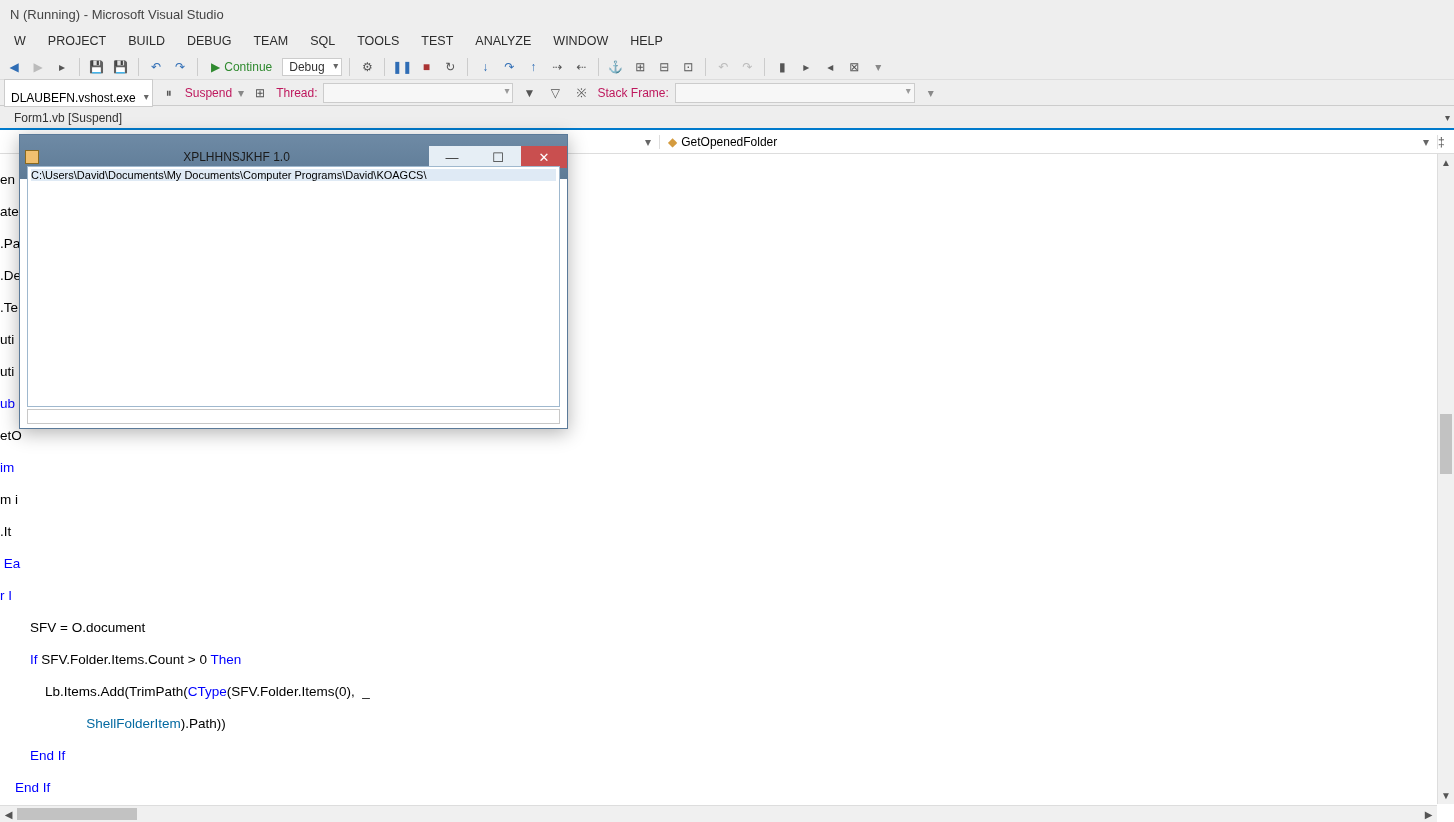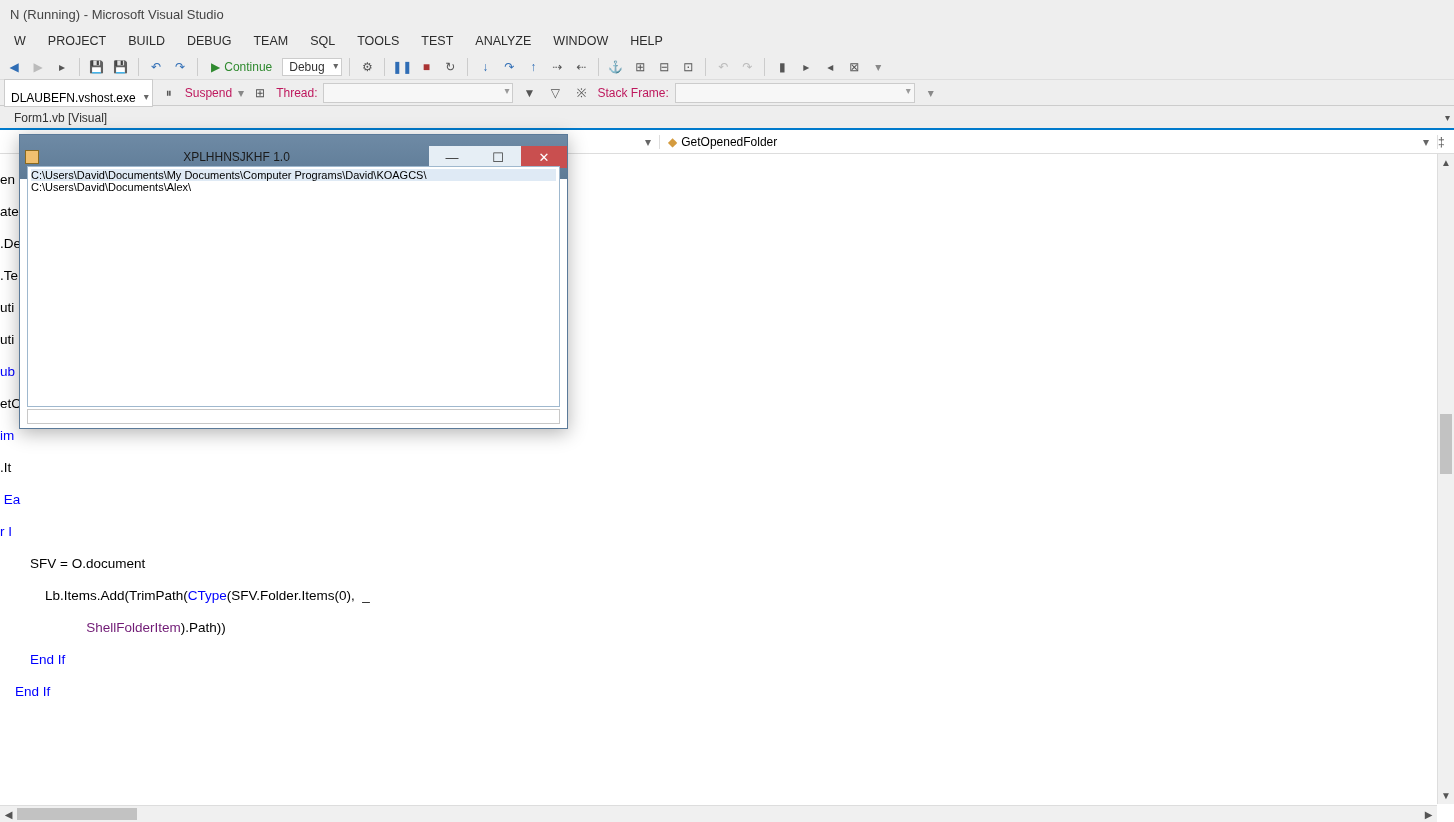--- a/index.html
+++ b/index.html
@@ -41,21 +41,21 @@
 .navbar .nav-sec:last-child{border-right:none;}
 .navbar .cube { color:#d49b3f;}
 .navbar .dd-arrow{margin-left:auto; color:#666;}
 .navbar .split-icon{width:16px; color:#555;}
 
 
 .editor-wrap { position:relative; background:#fff; height:calc(822px - 28px - 26px - 26px - 26px - 24px - 24px); overflow:hidden;}
 .editor { font-family:Consolas,"Courier New",monospace; font-size:13.5px; line-height:16px; padding:2px 0 0 0; white-space:pre; color:#000; }
 .editor .line { padding-left:0; }
 .kw { color:#0000ff; }
-.type { color:#701a75; }
+.type { color:#0369a1; }
 
 
 .vscroll { position:absolute; right:0; top:0; bottom:18px; width:17px; background:#f0f0f0; border-left:1px solid #ddd;}
 .vscroll .thumb{ position:absolute; left:2px; right:2px; top:40%; height:60px; background:#c2c2c2;}
 .vscroll .arrow{position:absolute; left:0; right:0; height:17px; text-align:center; color:#555; font-size:10px; line-height:17px;}
 .vscroll .arrow.top{top:0;}
 .vscroll .arrow.bot{bottom:0;}
 .hscroll { position:absolute; left:0; right:17px; bottom:0; height:17px; background:#f0f0f0; border-top:1px solid #ddd;}
 .hscroll .arrow{position:absolute; top:0; bottom:0; width:17px; text-align:center; color:#555; font-size:10px; line-height:17px;}
 .hscroll .arrow.l{left:0;} .hscroll .arrow.r{right:0;}
@@ -154,51 +154,54 @@
   <span class="empty-dd"></span>
   <span class="tb-btn">▼</span>
   <span class="tb-btn">▽</span>
   <span class="tb-btn">※</span>
   <span class="label">Stack Frame:</span>
   <span class="empty-dd wide-dd"></span>
   <span class="tb-btn" style="color:#888">▾</span>
 </div>
 
 <div class="doctabs">
-  <span class="tab">Form1.vb [Visual]</span>
+  <span class="tab">Form1.vb [Suspend]</span>
 </div>
 <span class="right-dd">▾</span>
 
 <div class="navbar">
   <div class="nav-sec" style="flex:0 0 660px">
     <span class="dd-arrow">▾</span>
   </div>
   <div class="nav-sec">
     <span class="cube">◆</span>
     <span>GetOpenedFolder</span>
     <span class="dd-arrow">▾</span>
   </div>
   <div class="split-icon">‡</div>
 </div>
 
 <div class="editor-wrap">
 <div class="editor">
 <div class="line"><span>en </span></div>
 <div class="line"><span>ate </span></div>
+<div class="line"><span>.Pa</span></div>
 <div class="line"><span>.De</span></div>
 <div class="line"><span>.Te</span></div>
 <div class="line"><span>uti</span></div>
 <div class="line"><span>uti</span></div>
 <div class="line"><span class="kw">ub</span></div>
 <div class="line"><span>etO</span></div>
 <div class="line"><span class="kw">im </span></div>
+<div class="line"><span>m i</span></div>
 <div class="line"><span>.It</span></div>
 <div class="line"><span class="kw"> Ea</span></div>
 <div class="line"><span class="kw">r I</span></div>
 <div class="line"><span>        SFV = O.document</span></div>
+<div class="line"><span>        </span><span class="kw">If</span><span> SFV.Folder.Items.Count &gt; 0 </span><span class="kw">Then</span></div>
 <div class="line"><span>            Lb.Items.Add(TrimPath(</span><span class="kw">CType</span><span>(SFV.Folder.Items(0),  _</span></div>
 <div class="line"><span>                       </span><span class="type">ShellFolderItem</span><span>).Path))</span></div>
 <div class="line"><span>        </span><span class="kw">End If</span></div>
 <div class="line"><span>    </span><span class="kw">End If</span></div>
 
 
 
 
 
 
@@ -233,17 +236,16 @@
     <span class="sw-title-text">XPLHHNSJKHF 1.0</span>
     <div class="sw-btns">
       <span class="sw-btn min">—</span>
       <span class="sw-btn max">☐</span>
       <span class="sw-btn close">✕</span>
     </div>
   </div>
   <div class="sw-body">
     <div class="sw-list">
       <div class="li-sel">C:\Users\David\Documents\My Documents\Computer Programs\David\KOAGCS\</div>
-      <div>C:\Users\David\Documents\Alex\</div>
     </div>
   </div>
   <div class="sw-foot"></div>
 </div>
 
 </body></html>

